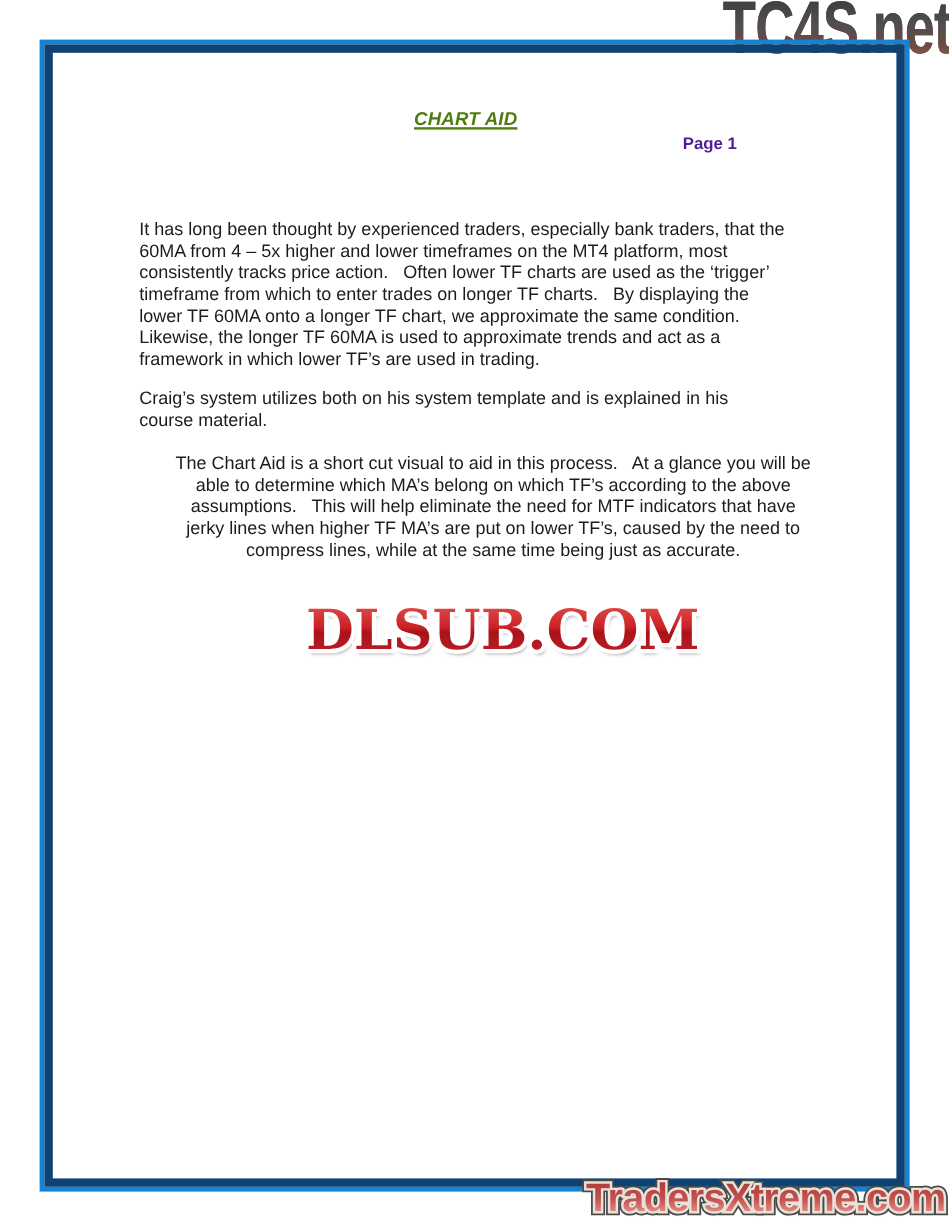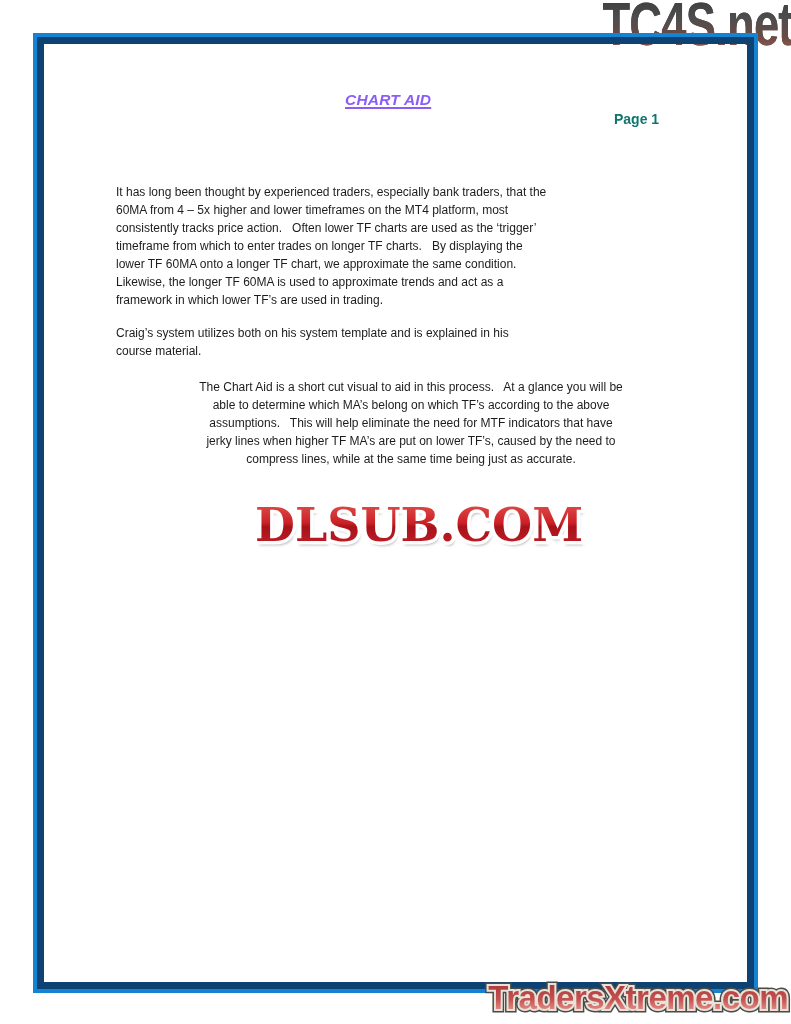--- a/index.html
+++ b/index.html
@@ -54,40 +54,40 @@
   }
 
   
   .heading {
     position: absolute;
     left: 345px; top: 91px;
     z-index: 2;
     font-size: 15.5px;
     font-weight: bold;
     font-style: italic;
-    color: #8b5cf6;
+    color: #4d7c0f;
     text-decoration: underline;
     text-decoration-thickness: 1.5px;
     text-underline-offset: 2px;
     letter-spacing: 0.2px;
   }
   .page-label {
     position: absolute;
-    left: 614px; top: 111px;
+    left: 569px; top: 111px;
     z-index: 2;
     font-size: 14px;
     font-weight: bold;
-    color: #0f766e;
+    color: #4c1d95;
   }
   .para {
     position: absolute;
     left: 116px;
     width: 590px;
     z-index: 2;
-    font-size: 12px;
+    font-size: 15px;
     line-height: 18px;
     color: var(--text, #1c1c1c);
     white-space: pre-wrap;
   }
   .para-1 { top: 183px; }
   .para-2 { top: 324px; }
   .para-3 { top: 378px; text-align: center; }
 
   
   .logo-dlsub {

